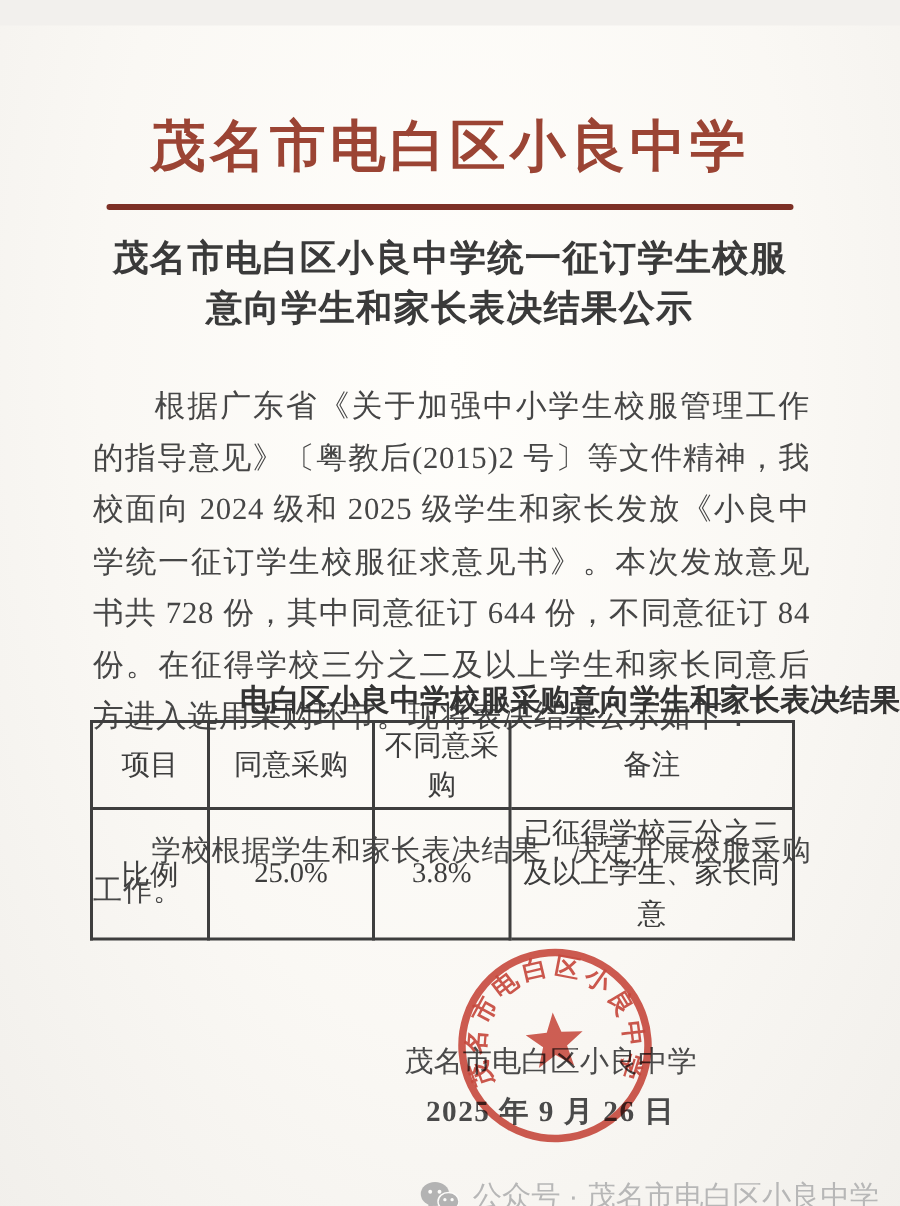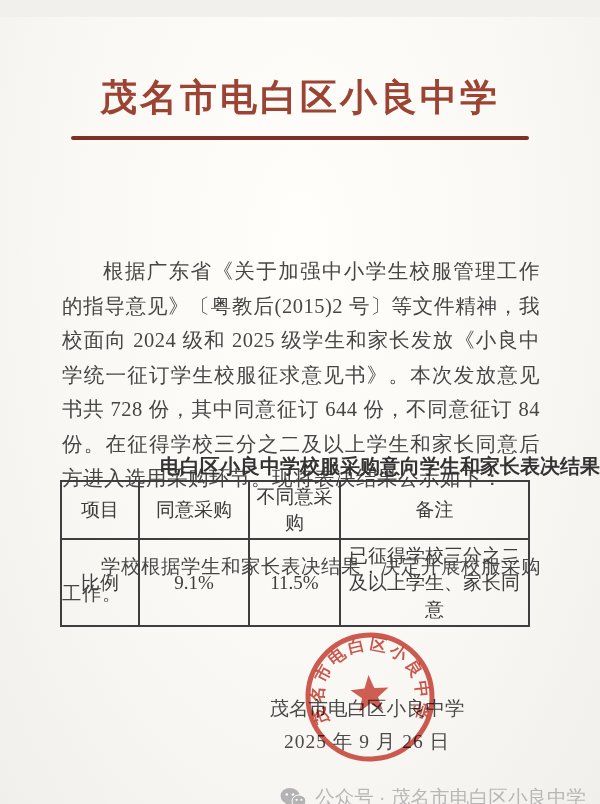--- a/index.html
+++ b/index.html
@@ -71,21 +71,21 @@
     position: absolute; top: 536px; left: 62px; width: 482px;
     font-size: 19.5px; color: #464646;
     text-indent: 2em; letter-spacing: 0.5px;
   }
   .signature-block {
     position: absolute; top: 680px; left: 227px; width: 280px;
     text-align: center;
     font-size: 19.5px; color: #4a4a4a;
     line-height: 24px;
   }
-  .signature-date { margin-top: 9px; letter-spacing: 1px; }
+  .signature-date { margin-top: 9px; letter-spacing: 1px; font-weight: bold; }
   .stamp {
     position: absolute; top: 610px; left: 300px;
     width: 140px; height: 140px;
     mix-blend-mode: multiply;
     opacity: 0.92;
     transform: rotate(-4deg);
   }
   .footer {
     position: absolute; top: 767px; right: 14px;
     display: flex; align-items: center;
@@ -98,40 +98,42 @@
 </head>
 <body>
 
 <div class="page">
 
   <div class="school-header">茂名市电白区小良中学</div>
 
   <div class="red-divider"></div>
 
   <div class="doc-title">
+    <div>茂名市电白区小良中学统一征订学生校服</div>
+    <div>意向学生和家长表决结果公示</div>
   </div>
 
   <div class="body-paragraph">根据广东省《关于加强中小学生校服管理工作的指导意见》〔粤教后(2015)2 号〕等文件精神，我校面向 2024 级和 2025 级学生和家长发放《小良中学统一征订学生校服征求意见书》。本次发放意见书共 728 份，其中同意征订 644 份，不同意征订 84 份。在征得学校三分之二及以上学生和家长同意后方进入选用采购环节。现将表决结果公示如下：</div>
 
   <div class="table-title">电白区小良中学校服采购意向学生和家长表决结果</div>
 
   <table class="vote-table">
     <thead>
       <tr>
         <th class="col-item">项目</th>
         <th class="col-agree">同意采购</th>
         <th class="col-disagree">不同意采购</th>
         <th class="col-remark">备注</th>
       </tr>
     </thead>
     <tbody>
       <tr>
         <td>比例</td>
-        <td>9.1%</td>
-        <td>11.5%</td>
+        <td>25.0%</td>
+        <td>3.8%</td>
         <td class="remark-cell">已征得学校三分之二及以上学生、家长同意</td>
       </tr>
     </tbody>
   </table>
 
   <div class="note-line">学校根据学生和家长表决结果，决定开展校服采购工作。</div>
 
   <div class="signature-block">
     <div>茂名市电白区小良中学</div>
     <div class="signature-date">2025 年 9 月 26 日</div>

